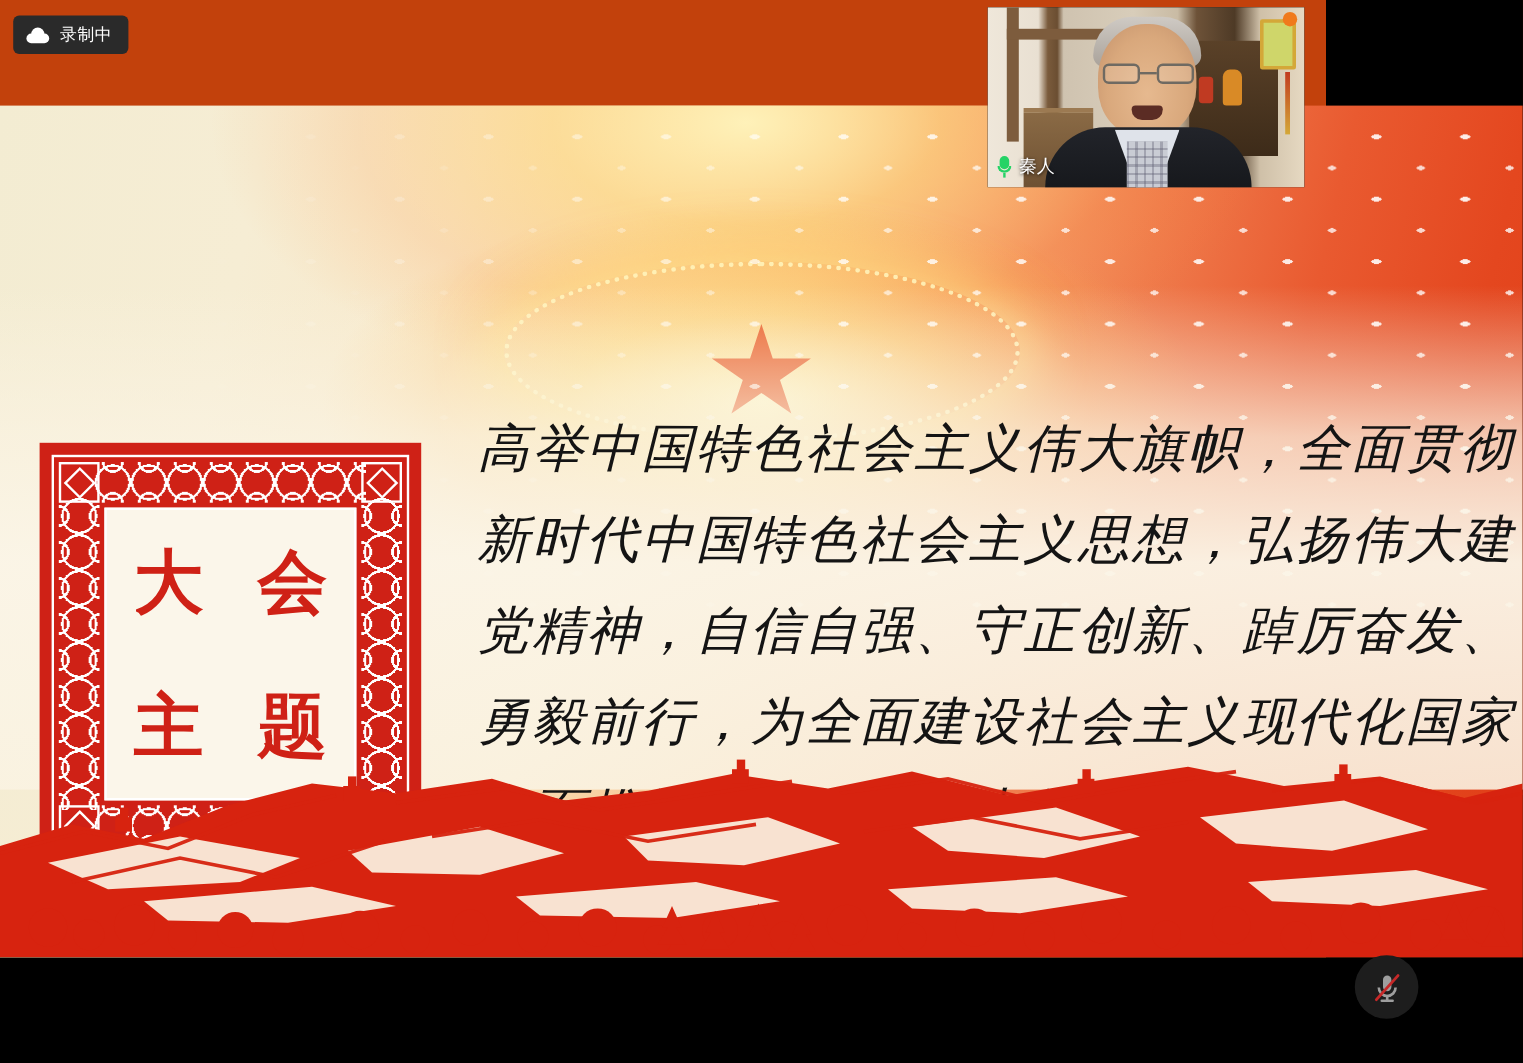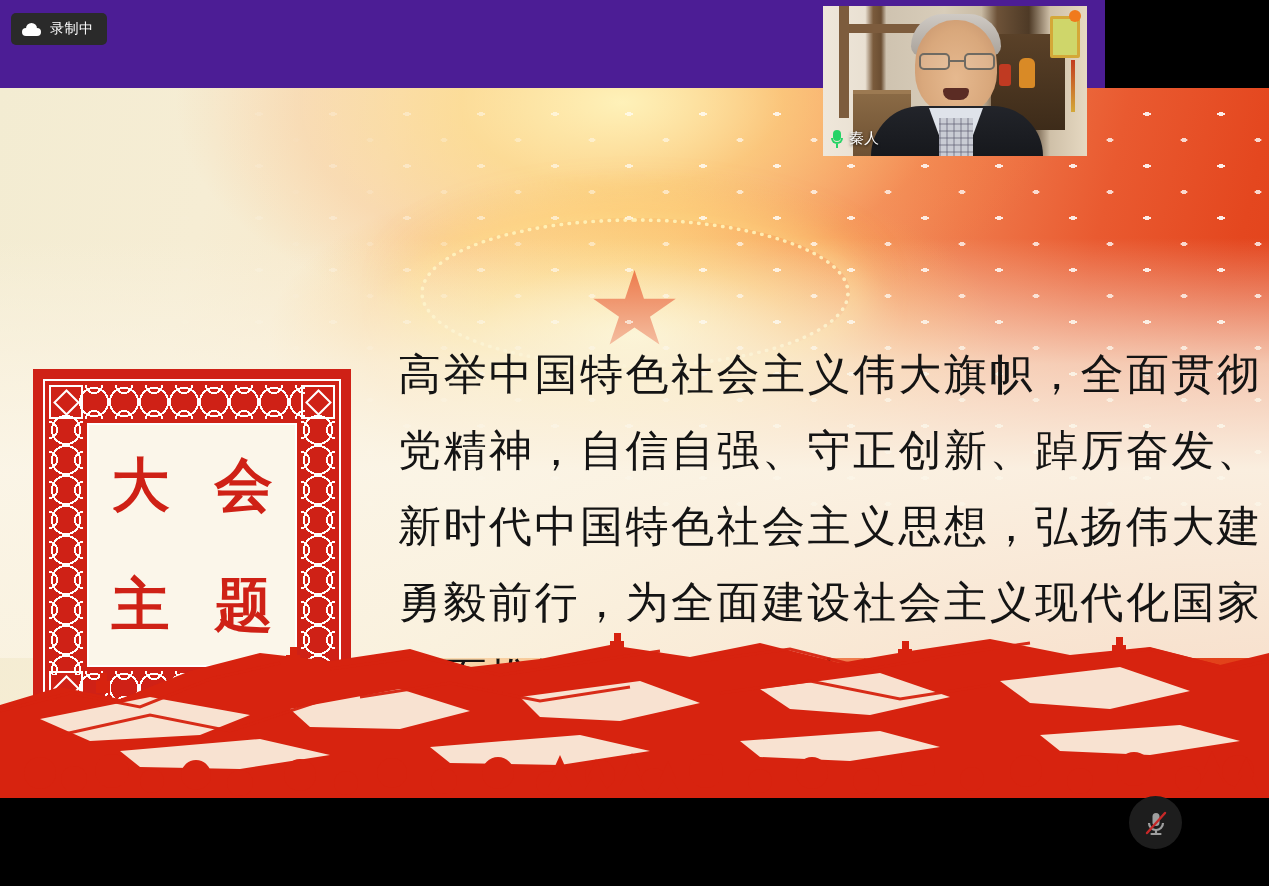--- a/index.html
+++ b/index.html
@@ -1,21 +1,21 @@
 <!DOCTYPE html>
 <html><head>
 <meta charset="utf-8">
 <style>
   * { margin:0; padding:0; box-sizing:border-box; }
   html,body{
     width:1269px; height:886px;
     background:#000; overflow:hidden;
     font-family:"DejaVu Sans","Liberation Sans",sans-serif;
   }
-  #app{ position:relative; width:1105px; height:886px; background:#4c1d95; }
+  #app{ position:relative; width:1105px; height:886px; background:#c2410c; }
 
   
   .rec-badge{
     position:absolute; left:11px; top:13px;
     display:flex; align-items:center; gap:9px;
     height:32px; padding:0 13px 0 11px;
     background:#2a2a2a; border-radius:5px;
   }
   .cloud-ico{ width:19px; height:13px; position:relative; }
   .cloud-ico::before{
@@ -135,21 +135,21 @@
   }
 
   
   .body-text{
     position:absolute; left:398px; top:248px; width:820px;
   }
   .cal-line{
     font-family:"DejaVu Serif","Liberation Serif",serif;
     font-size:43px; color:#141414; line-height:76px;
     letter-spacing:2.5px; white-space:nowrap;
-    font-weight:500;
+    font-style:italic; font-weight:500;
   }
 
   
   .papercut{
     position:absolute; left:0; bottom:0; width:1269px; height:175px; overflow:hidden;
   }
 
   
   .vtile{
     position:absolute; right:18px; top:6px; width:264px; height:150px;
@@ -288,22 +288,22 @@
           <span class="seal-char">大</span>
           <span class="seal-char">会</span>
           <span class="seal-char">主</span>
           <span class="seal-char">题</span>
         </div>
       </div>
     </div>
 
     <div class="body-text">
       <div class="cal-line">高举中国特色社会主义伟大旗帜，全面贯彻</div>
+      <div class="cal-line">新时代中国特色社会主义思想，弘扬伟大建</div>
       <div class="cal-line">党精神，自信自强、守正创新、踔厉奋发、</div>
-      <div class="cal-line">新时代中国特色社会主义思想，弘扬伟大建</div>
       <div class="cal-line">勇毅前行，为全面建设社会主义现代化国家，</div>
       <div class="cal-line">全面推进中华民族伟大复兴而团结奋斗。</div>
     </div>
 
     <div class="papercut">
       <svg width="1269" height="175" viewBox="0 0 1269 175" preserveAspectRatio="none">
         <g fill="#d7230f">
           <path d="M0 82 L60 64 L120 76 L190 48 L260 30 L330 38 L410 26 L470 44 L540 36 L610 22 L690 34 L760 20 L840 40 L910 28 L990 16 L1070 32 L1150 24 L1220 42 L1269 30 L1269 175 L0 175 Z"></path>
         </g>
         <g fill="#fbf3e2" opacity="0.92">

